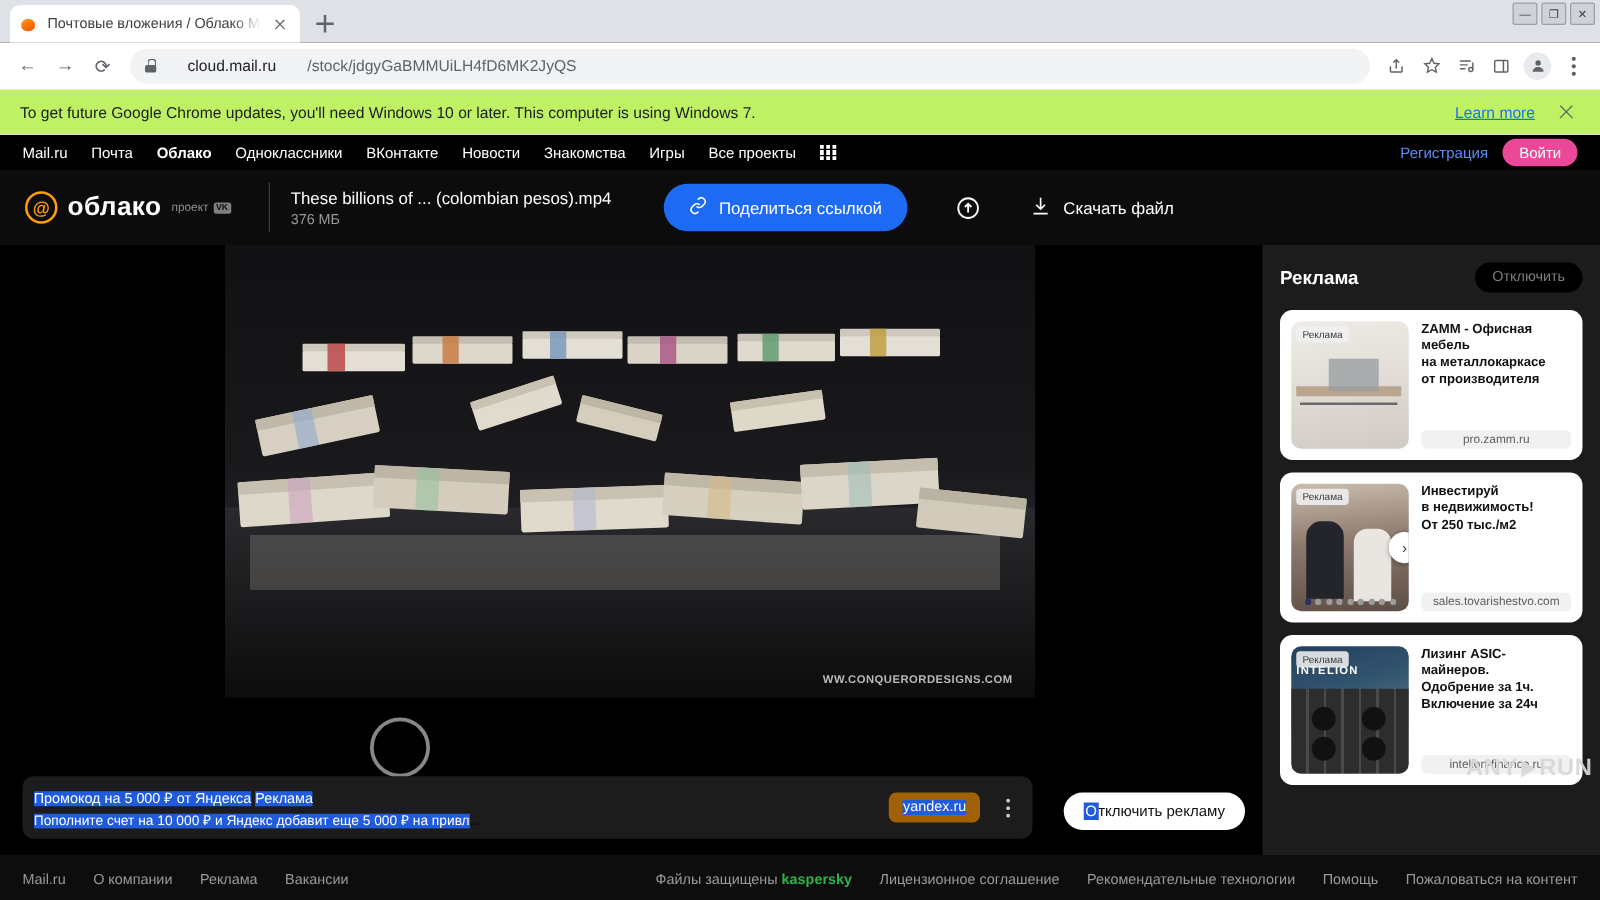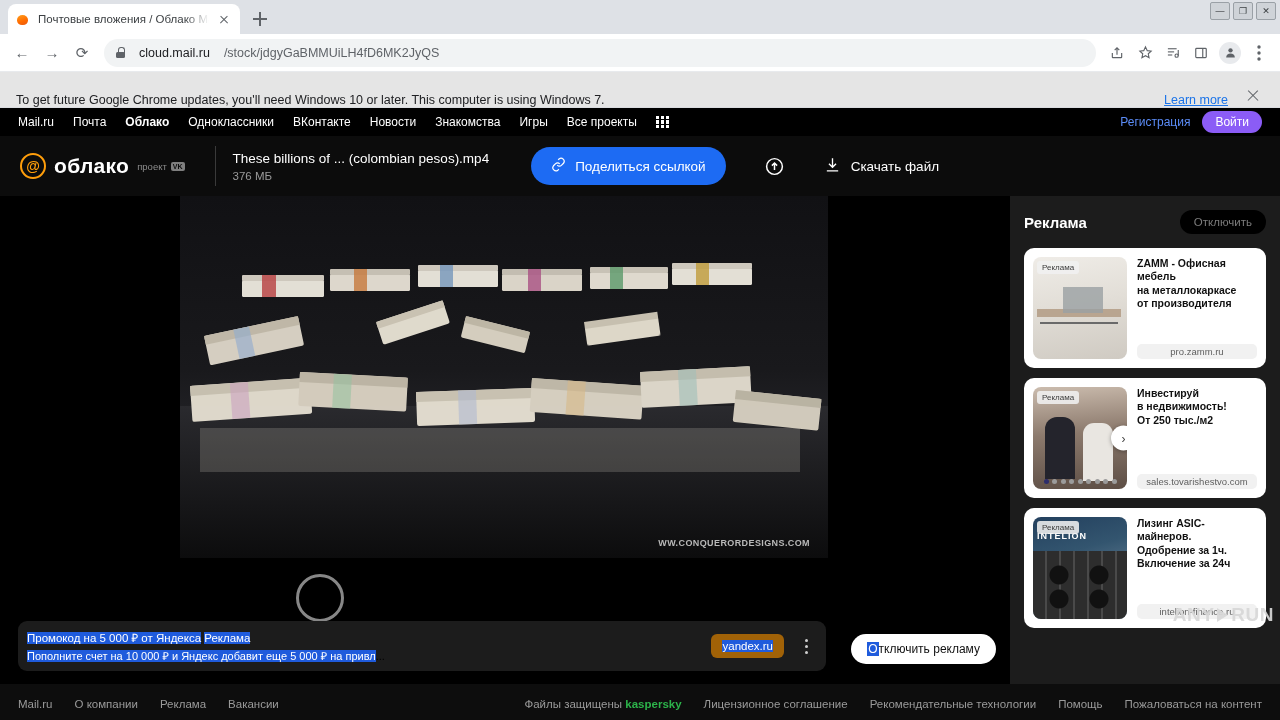--- a/index.html
+++ b/index.html
@@ -68,21 +68,21 @@
     display: flex; align-items: center; padding: 0 8px; gap: 2px;
     border-bottom: 1px solid #e8eaed;
   }
   .navbtn {
     width: 28px; height: 28px; border-radius: 50%;
     display: flex; align-items: center; justify-content: center;
     color: #5f6368; font-size: 15px; cursor: pointer; flex: 0 0 28px;
   }
   .omnibox {
     flex: 1; height: 28px; background: #f1f3f4; border-radius: 14px;
-    display: flex; align-items: center; padding: 0 12px; gap: 14px;
+    display: flex; align-items: center; padding: 0 12px; gap: 25px;
     margin: 0 6px; font-size: 12.5px; color: #202124;
   }
   .lock {
     width: 9px; height: 11px; position: relative; flex: 0 0 9px;
   }
   .lock::before {
     content: ""; position: absolute; bottom: 0; left: 0;
     width: 9px; height: 6.5px; background: #5f6368; border-radius: 1.5px;
   }
   .lock::after {
@@ -97,22 +97,22 @@
     justify-content: center; color: #5f6368; font-size: 14px;
     cursor: pointer; flex: 0 0 26px;
   }
   .avatar-btn {
     width: 22px; height: 22px; border-radius: 50%; background: #e8eaed;
     display: flex; align-items: center; justify-content: center;
     margin: 0 3px; flex: 0 0 22px; cursor: pointer;
   }
 
   .chrome-infobar {
-    height: 36px; background: #e5e5e5; border-bottom: 1px solid #dadce0;
-    display: flex; align-items: flex-end; padding: 0 16px;
+    height: 36px; background: #bef264; border-bottom: 1px solid #dadce0;
+    display: flex; align-items: center; padding: 0 16px;
     font-size: 12.5px; color: #202124;
   }
   .infobar-spacer { flex: 1; }
   .infobar-link { color: #1a73e8; text-decoration: underline; cursor: pointer; }
   .infobar-close {
     width: 22px; height: 22px; margin-left: 14px; position: relative; cursor: pointer;
   }
   .infobar-close::before, .infobar-close::after {
     content: ""; position: absolute; left: 4px; top: 10.3px;
     width: 14px; height: 1.4px; background: #5f6368;
@@ -131,21 +131,21 @@
   .mailru-nav a.active { font-weight: bold; }
   .grid-icon {
     width: 13px; height: 13px; display: grid;
     grid-template-columns: repeat(3, 1fr); grid-template-rows: repeat(3, 1fr);
     gap: 1.6px; cursor: pointer;
   }
   .grid-icon i { background: #fff; display: block; }
   .nav-right { margin-left: auto; display: flex; align-items: center; gap: 12px; }
   .reg-link { color: #5b8cf7 !important; font-size: 12px; }
   .login-btn {
-    background: #8b5cf6; color: #fff; border-radius: 13px;
+    background: #ec4899; color: #fff; border-radius: 13px;
     padding: 4px 13px; font-size: 12px; cursor: pointer;
   }
 
   .cloud-header {
     height: 60px; background: #0c0c0c; display: flex; align-items: center;
     padding: 0 20px; gap: 16px;
   }
   .logo-wrap { display: flex; align-items: center; gap: 8px; }
   .at-circle {
     width: 26px; height: 26px; border-radius: 50%;

